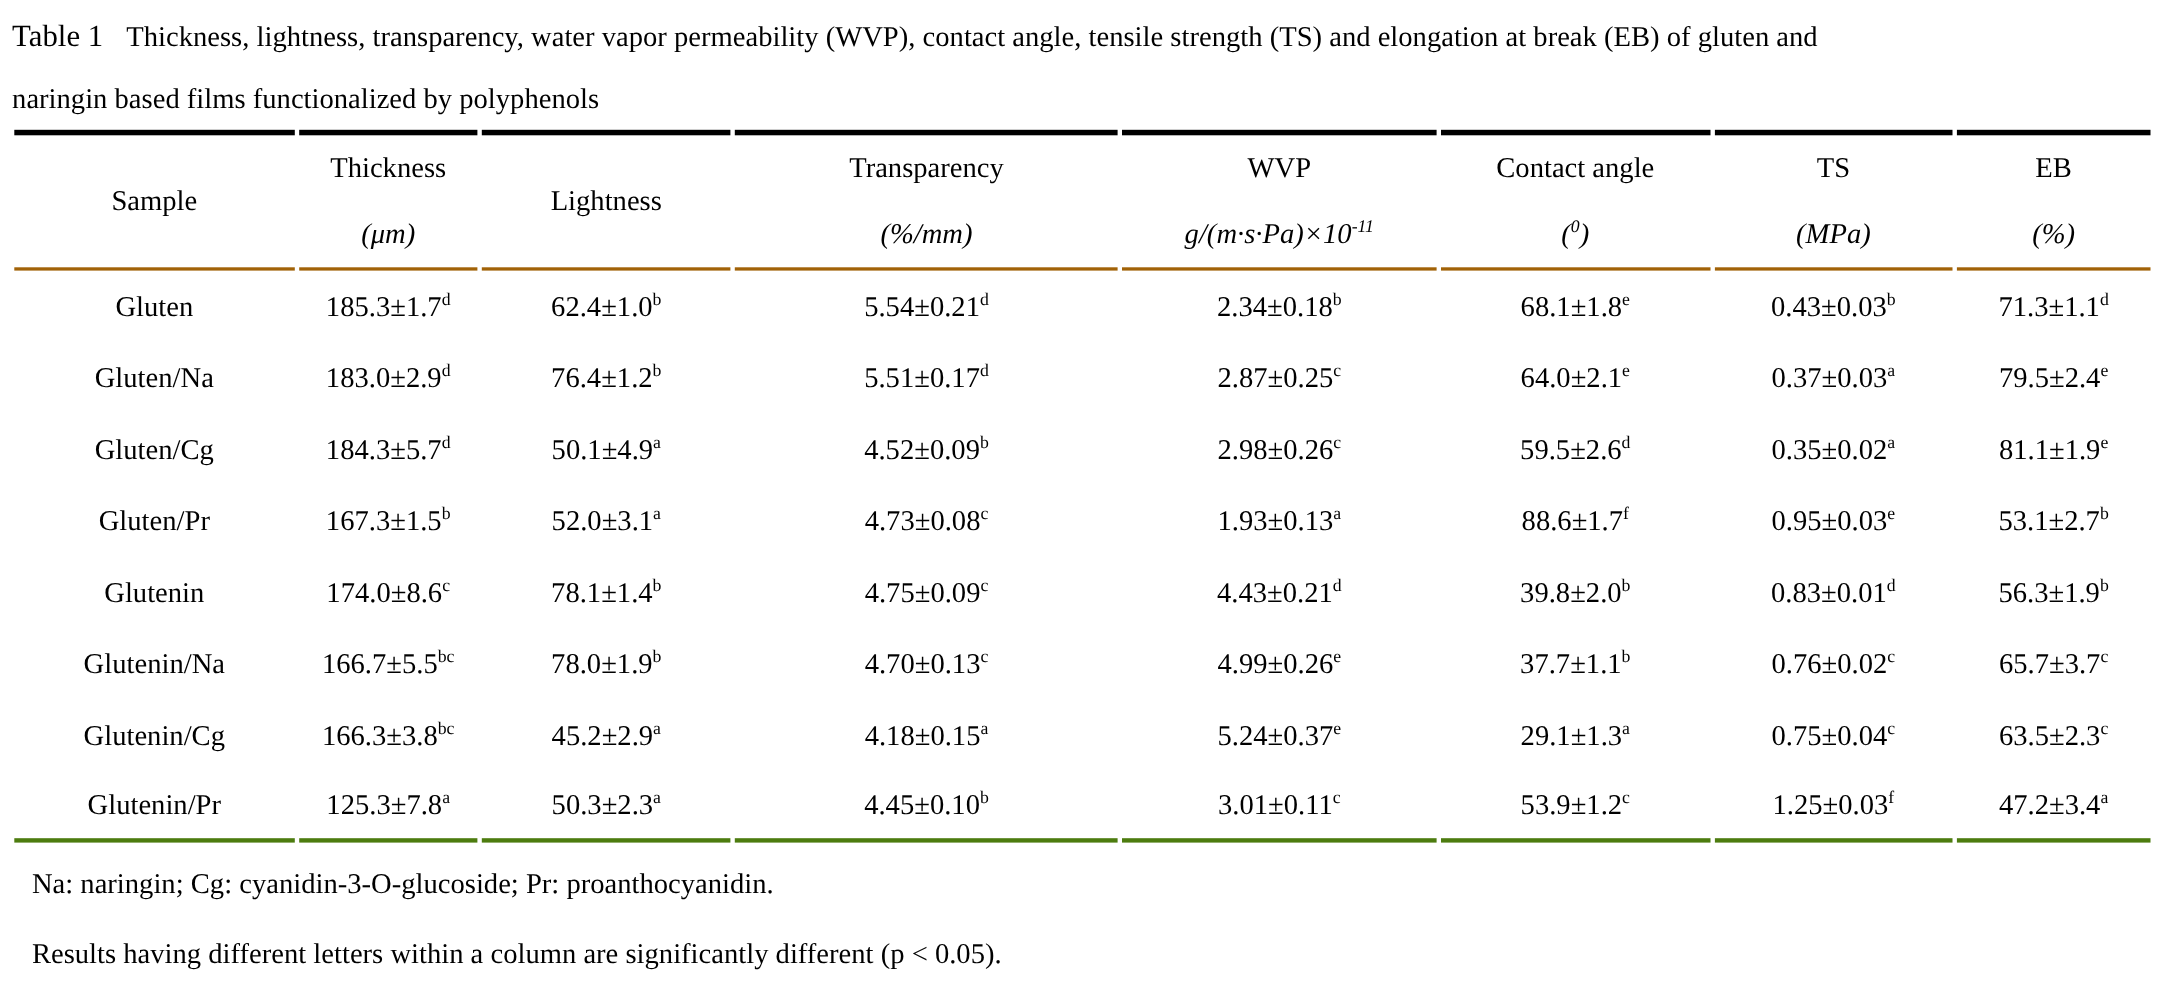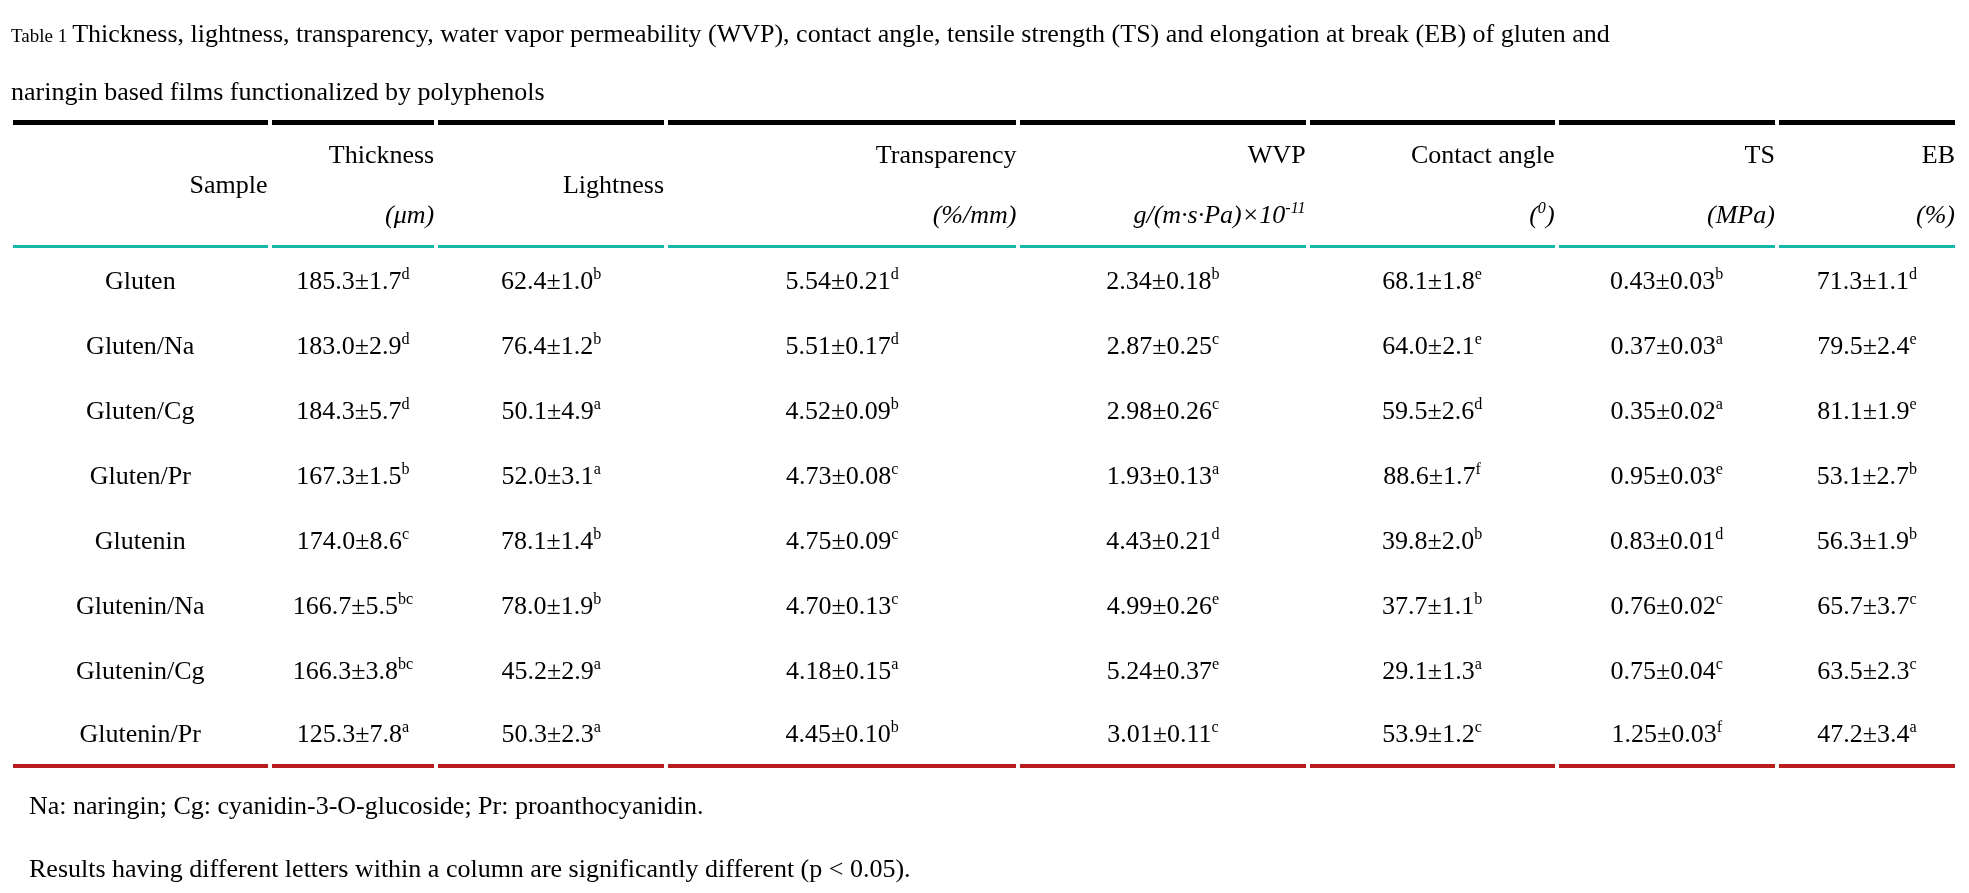--- a/index.html
+++ b/index.html
@@ -10,49 +10,49 @@
     height: 893px;
     background: #ffffff;
     color: #000000;
     font-family: "Liberation Serif", "DejaVu Serif", serif;
     font-size: 26px;
     padding: 6px 10px 0 9px;
     overflow: hidden;
   }
   .table-caption { margin-left: 2px; }
   .caption-line { line-height: 56px; white-space: nowrap; }
-  .caption-label { font-size: 19px; margin-right: 5px; }
+  .caption-label { font-size: 28px; margin-right: 21px; }
   table.results {
     width: 100%;
     table-layout: fixed;
     border-collapse: separate;
     border-spacing: 4px 0;
   }
   thead th {
     border-top: 5px solid #000;
-    border-bottom: 3px solid #14b8a6;
+    border-bottom: 3px solid #a16207;
     font-weight: normal;
     height: 127px;
     vertical-align: middle;
-    text-align: right;
+    text-align: center;
     white-space: nowrap;
     padding: 0;
   }
   .h-wrap { display: flex; flex-direction: column; justify-content: center; height: 100%; }
   .h-wrap.centered { justify-content: center; }
   .col-name { line-height: 60px; }
   .col-unit { line-height: 60px; font-style: italic; }
   tbody td {
     height: 65px;
     vertical-align: middle;
     text-align: center;
     white-space: nowrap;
     padding: 0;
   }
-  tbody tr:last-child td { border-bottom: 4px solid #b91c1c; }
+  tbody tr:last-child td { border-bottom: 4px solid #4d7c0f; }
   sup.sup {
     font-size: 0.62em;
     vertical-align: baseline;
     position: relative;
     top: -0.6em;
     line-height: 0;
   }
   .footnotes { margin-top: 21px; margin-left: 20px; }
   .footnotes p { line-height: 33px; white-space: nowrap; }
   .footnotes p + p { margin-top: 30px; }

